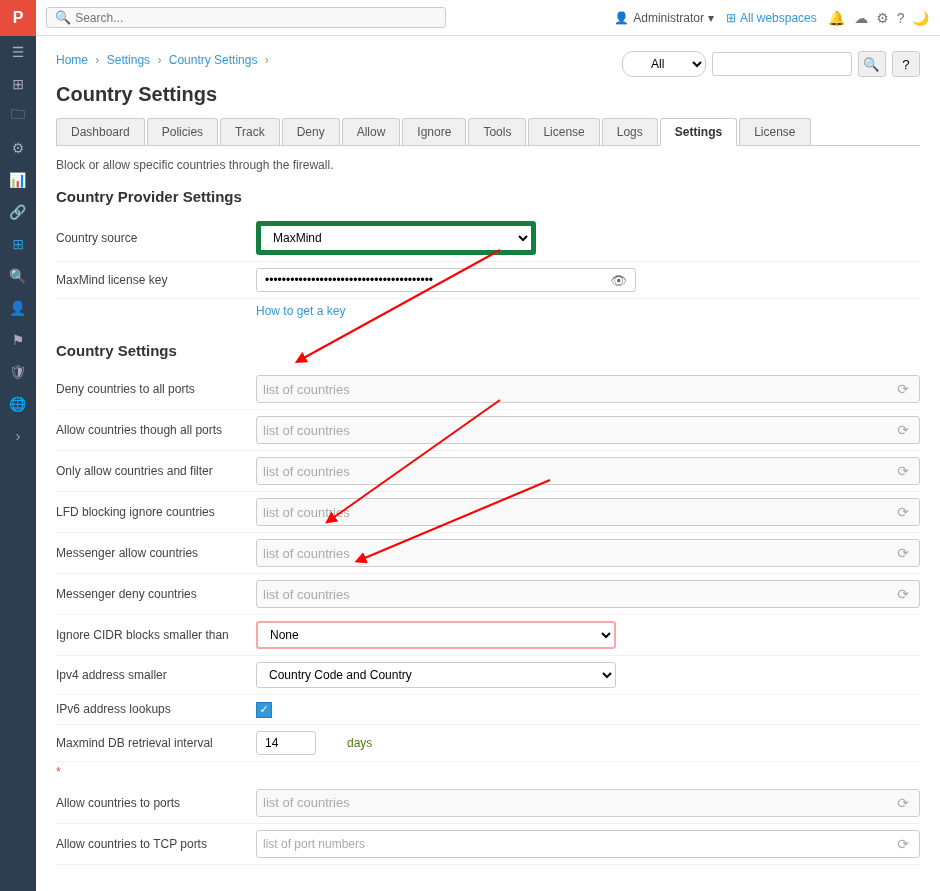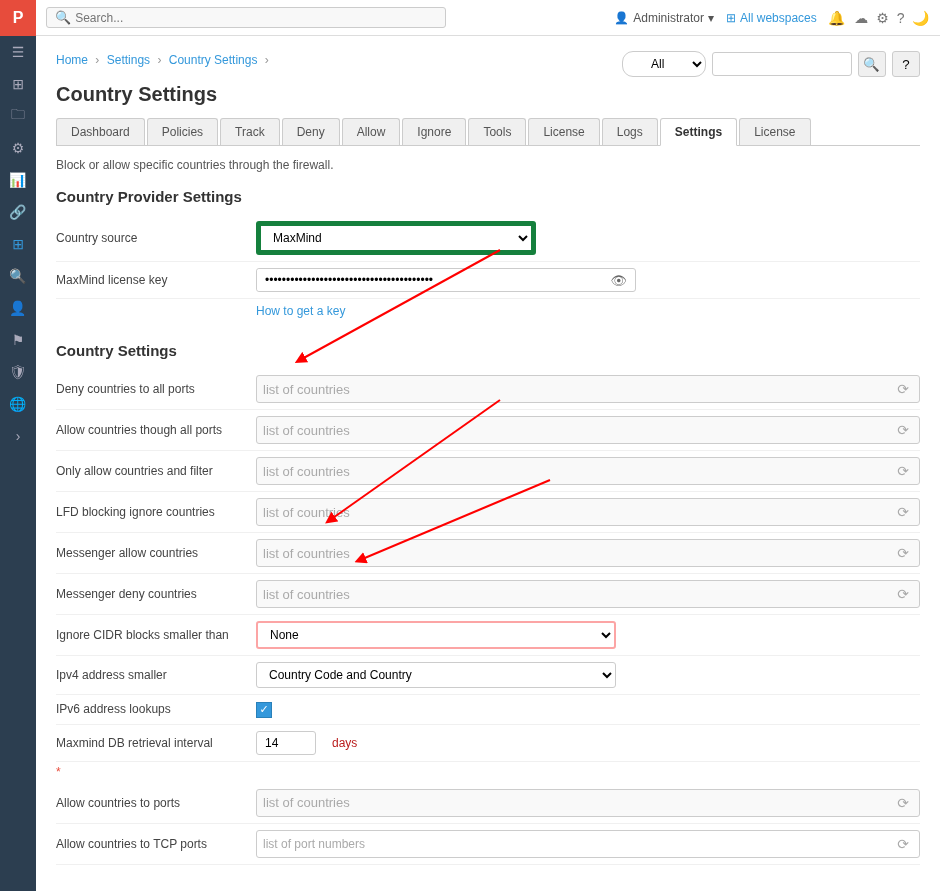--- a/index.html
+++ b/index.html
@@ -70,21 +70,21 @@
     .password-field input { border: none; outline: none; padding: 4px 8px; flex: 1; font-size: 12px; }
     .password-field .eye-icon { padding: 0 8px; cursor: pointer; color: #666; }
     
     
     .link { color: #3498db; text-decoration: none; font-size: 12px; }
     
     
     .checkbox-custom { width: 16px; height: 16px; background: #3498db; border: 1px solid #2980b9; display: inline-flex; align-items: center; justify-content: center; color: white; font-size: 11px; }
     
     
-    .days-label { font-size: 12px; color: #b91c1c; margin-left: 10px; }
+    .days-label { font-size: 12px; color: #4d7c0f; margin-left: 16px; }
     
     
     .req { color: #e74c3c; font-size: 12px; }
   </style>
 </head>
 <body>
 
 <div class="sidebar">
   <div class="sidebar-logo">P</div>
   <div class="sidebar-icon">☰</div>
@@ -264,21 +264,21 @@
 
       <div class="form-row">
         <div class="form-label">IPv6 address lookups</div>
         <div class="form-control">
           <div class="checkbox-custom">✓</div>
         </div>
       </div>
 
       <div class="form-row">
         <div class="form-label">Maxmind DB retrieval interval</div>
-        <div class="form-control" style="display:flex;align-items:center;gap:6px;">
+        <div class="form-control" style="display:flex;align-items:center;gap:15px;">
           <input type="number" value="14" style="width: 60px; padding: 4px 8px; border: 1px solid rgb(204, 204, 204); border-radius: 3px; font-size: 12px;">
           <span class="days-label">days</span>
         </div>
       </div>
       <div style="padding:2px 0 4px 0;">
         <span class="req">*</span>
       </div>
 
 
       <div class="form-row">

